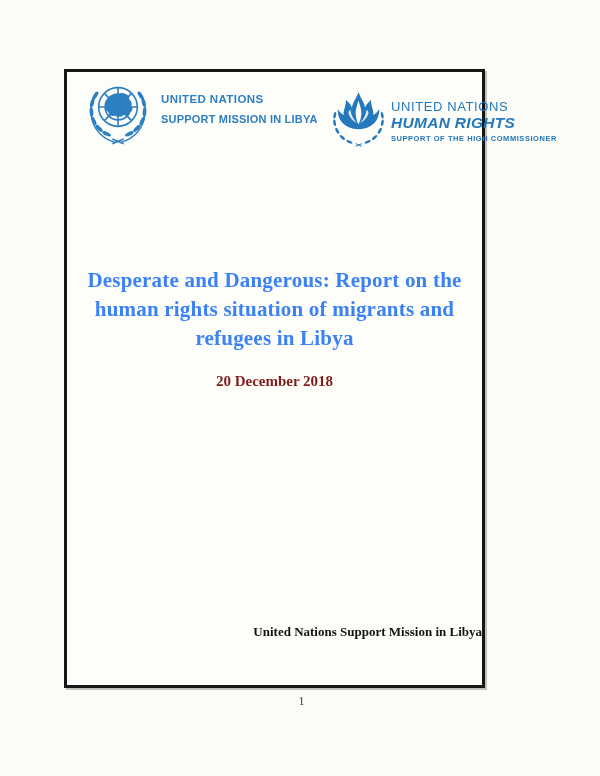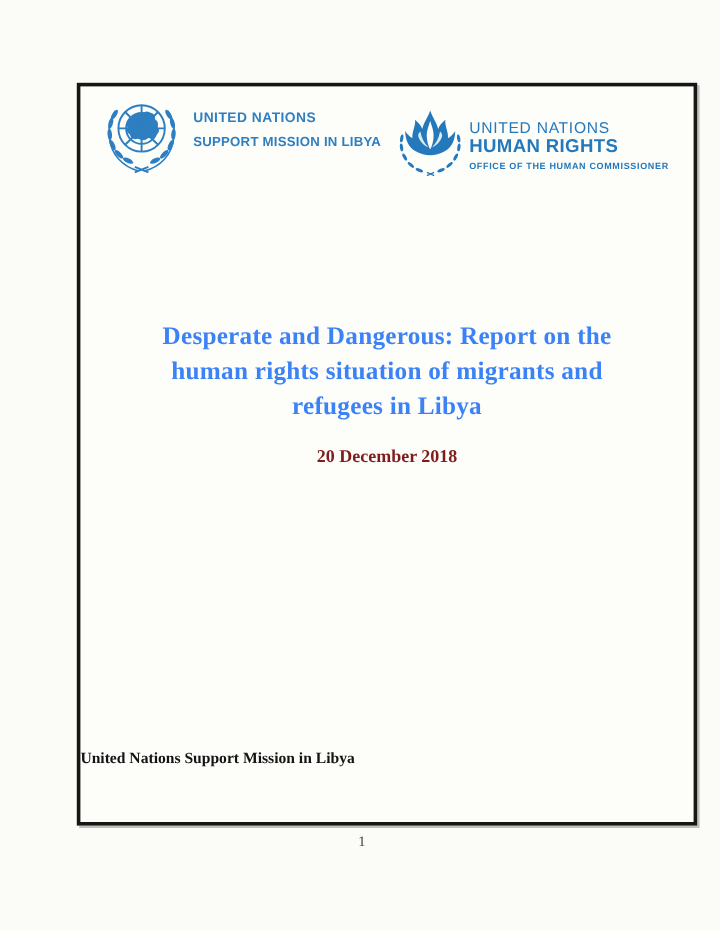--- a/index.html
+++ b/index.html
@@ -6,21 +6,21 @@
   html,body { width:600px; height:776px; }
   body {
     position:relative;
     background:#fbfbf8;
     font-family:"Liberation Serif", serif;
     overflow:hidden;
   }
   .page-frame {
     position:absolute;
     left:64px; top:69px;
-    width:517px; height:619px;
+    width:421px; height:619px;
     border:3px solid #161616;
     background:#fdfdfa;
     box-shadow:2px 2px 0 rgba(120,120,118,0.45);
   }
   
   .unsmil-logo {
     position:absolute; left:16px; top:7px;
     width:215px; height:70px;
   }
   .unsmil-emblem { position:absolute; left:0; top:0; }
@@ -38,21 +38,21 @@
     width:200px; height:62px;
   }
   .ohchr-emblem { position:absolute; left:0; top:0; }
   .ohchr-text {
     position:absolute; left:60px; top:9px;
     font-family:"Liberation Sans", sans-serif;
     color:var(--ohchr-blue,#2478bc);
     white-space:nowrap;
   }
   .ohchr-text .l1 { font-size:13px;  font-weight:400; letter-spacing:0.6px; line-height:14px; }
-  .ohchr-text .l2 { font-size:15.5px; font-weight:700; letter-spacing:0.3px; line-height:17px; }
+  .ohchr-text .l2 { font-size:15.5px; font-weight:700; letter-spacing:0.3px; line-height:17px;font-style:italic; }
   .ohchr-text .l3 { font-size:7.5px;  font-weight:700; letter-spacing:0.55px; line-height:11px; margin-top:2px; }
 
   
   .report-title {
     position:absolute; left:0; top:194px;
     width:100%;
     text-align:center;
     font-weight:700;
     font-size:21px;
     line-height:29px;
@@ -64,21 +64,21 @@
     width:100%;
     text-align:center;
     font-weight:700;
     font-size:15px;
     color:#7f1d1d;
   }
 
   
   .footer-org-1, .footer-org-2 {
     position:absolute; left:0; width:100%;
-    text-align:left;
+    text-align:right;
     font-weight:700;
     font-size:13px;
     color:#131313;
   }
   .footer-org-1 { top:552px; }
   .footer-org-2 { top:575px; }
 
   
   .page-number {
     position:absolute;
@@ -168,21 +168,21 @@
           <ellipse rx="6" ry="2.4" transform="translate(93.3,44.4) rotate(-100)"></ellipse>
         </g>
         <g stroke="#2478bc" fill="none" stroke-width="1.8">
           <path d="M45 96 L56 101 M56 96 L45 101"></path>
         </g>
       </svg>
     </span>
     <div class="ohchr-text">
       <div class="l1">UNITED NATIONS</div>
       <div class="l2">HUMAN RIGHTS</div>
-      <div class="l3">OFFICE OF THE HUMAN COMMISSIONER</div>
+      <div class="l3">SUPPORT OF THE HIGH COMMISSIONER</div>
     </div>
   </div>
 
   <h1 class="report-title">
     <div>Desperate and Dangerous: Report on the</div>
     <div>human rights situation of migrants and</div>
     <div>refugees in Libya</div>
   </h1>
 
   <div class="report-date">20 December 2018</div>

